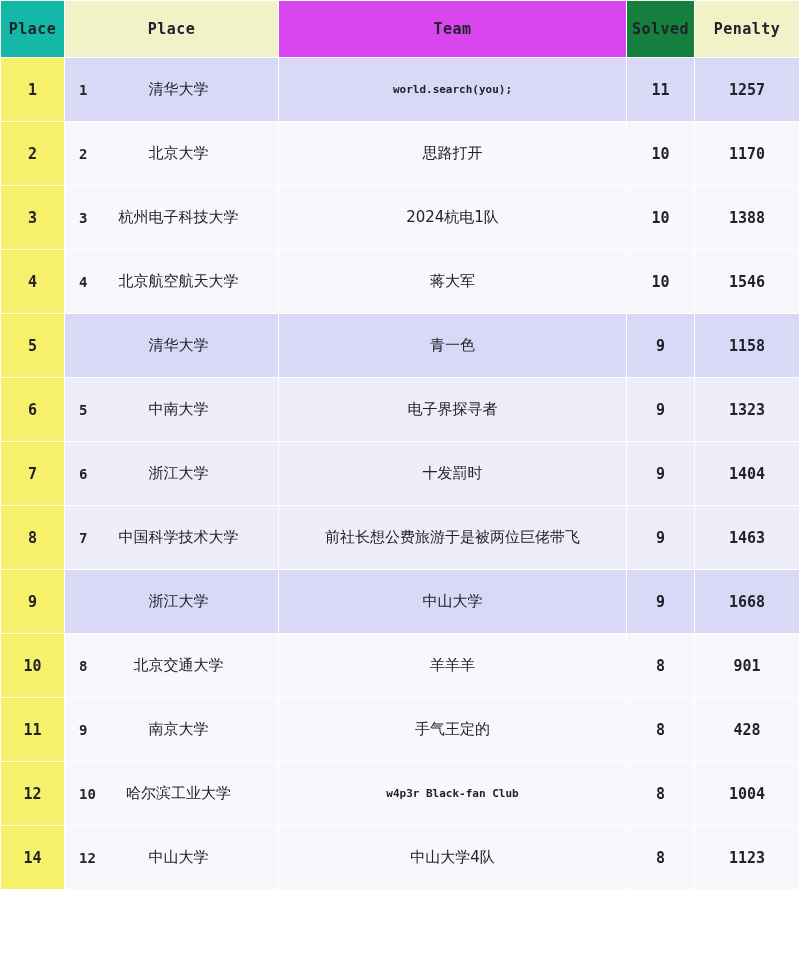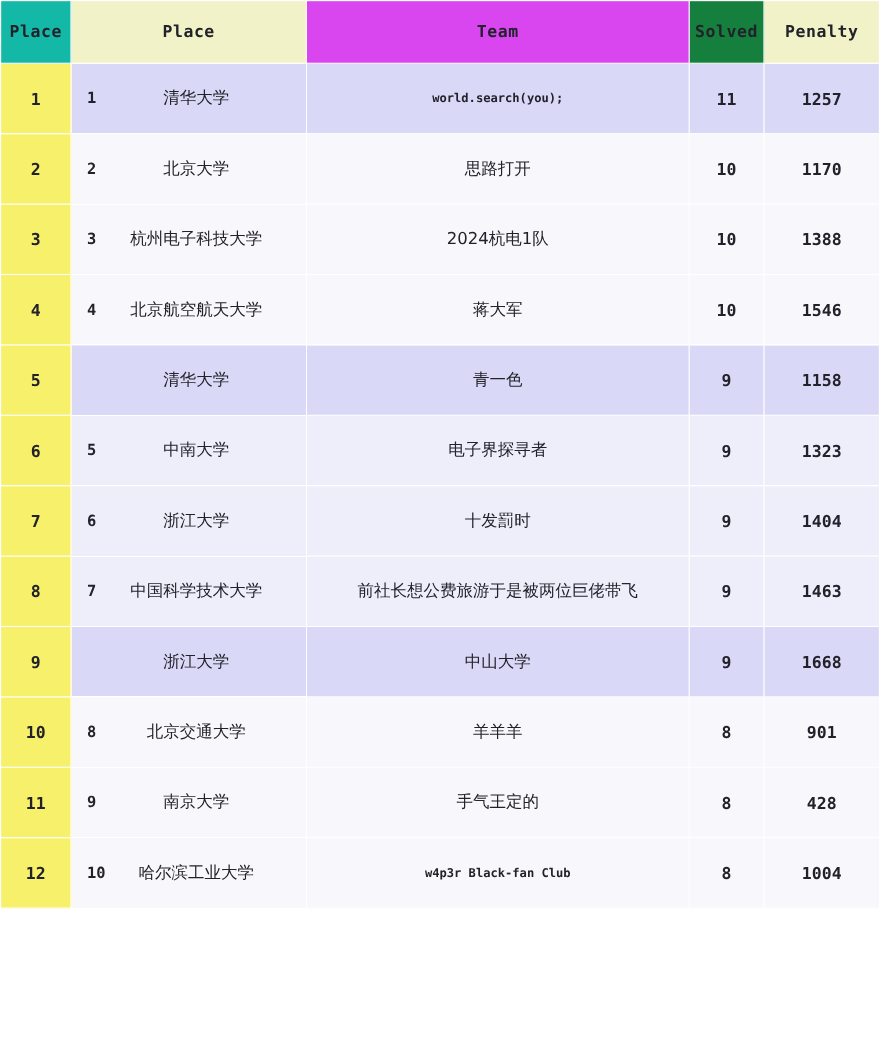--- a/index.html
+++ b/index.html
@@ -243,14 +243,24 @@
       <tr class="tint-b">
         <td class="place">12</td>
         <td class="school">
           <span class="school-rank">10</span>
           <span class="school-name">哈尔滨工业大学</span>
         </td>
         <td class="team mono">w4p3r Black-fan Club</td>
         <td class="solved">8</td>
         <td class="penalty">1004</td>
       </tr>
+      <tr class="tint-b">
+        <td class="place">14</td>
+        <td class="school">
+          <span class="school-rank">12</span>
+          <span class="school-name">中山大学</span>
+        </td>
+        <td class="team">中山大学4队</td>
+        <td class="solved">8</td>
+        <td class="penalty">1123</td>
+      </tr>
     </tbody>
 </table>
 
 </body></html>

